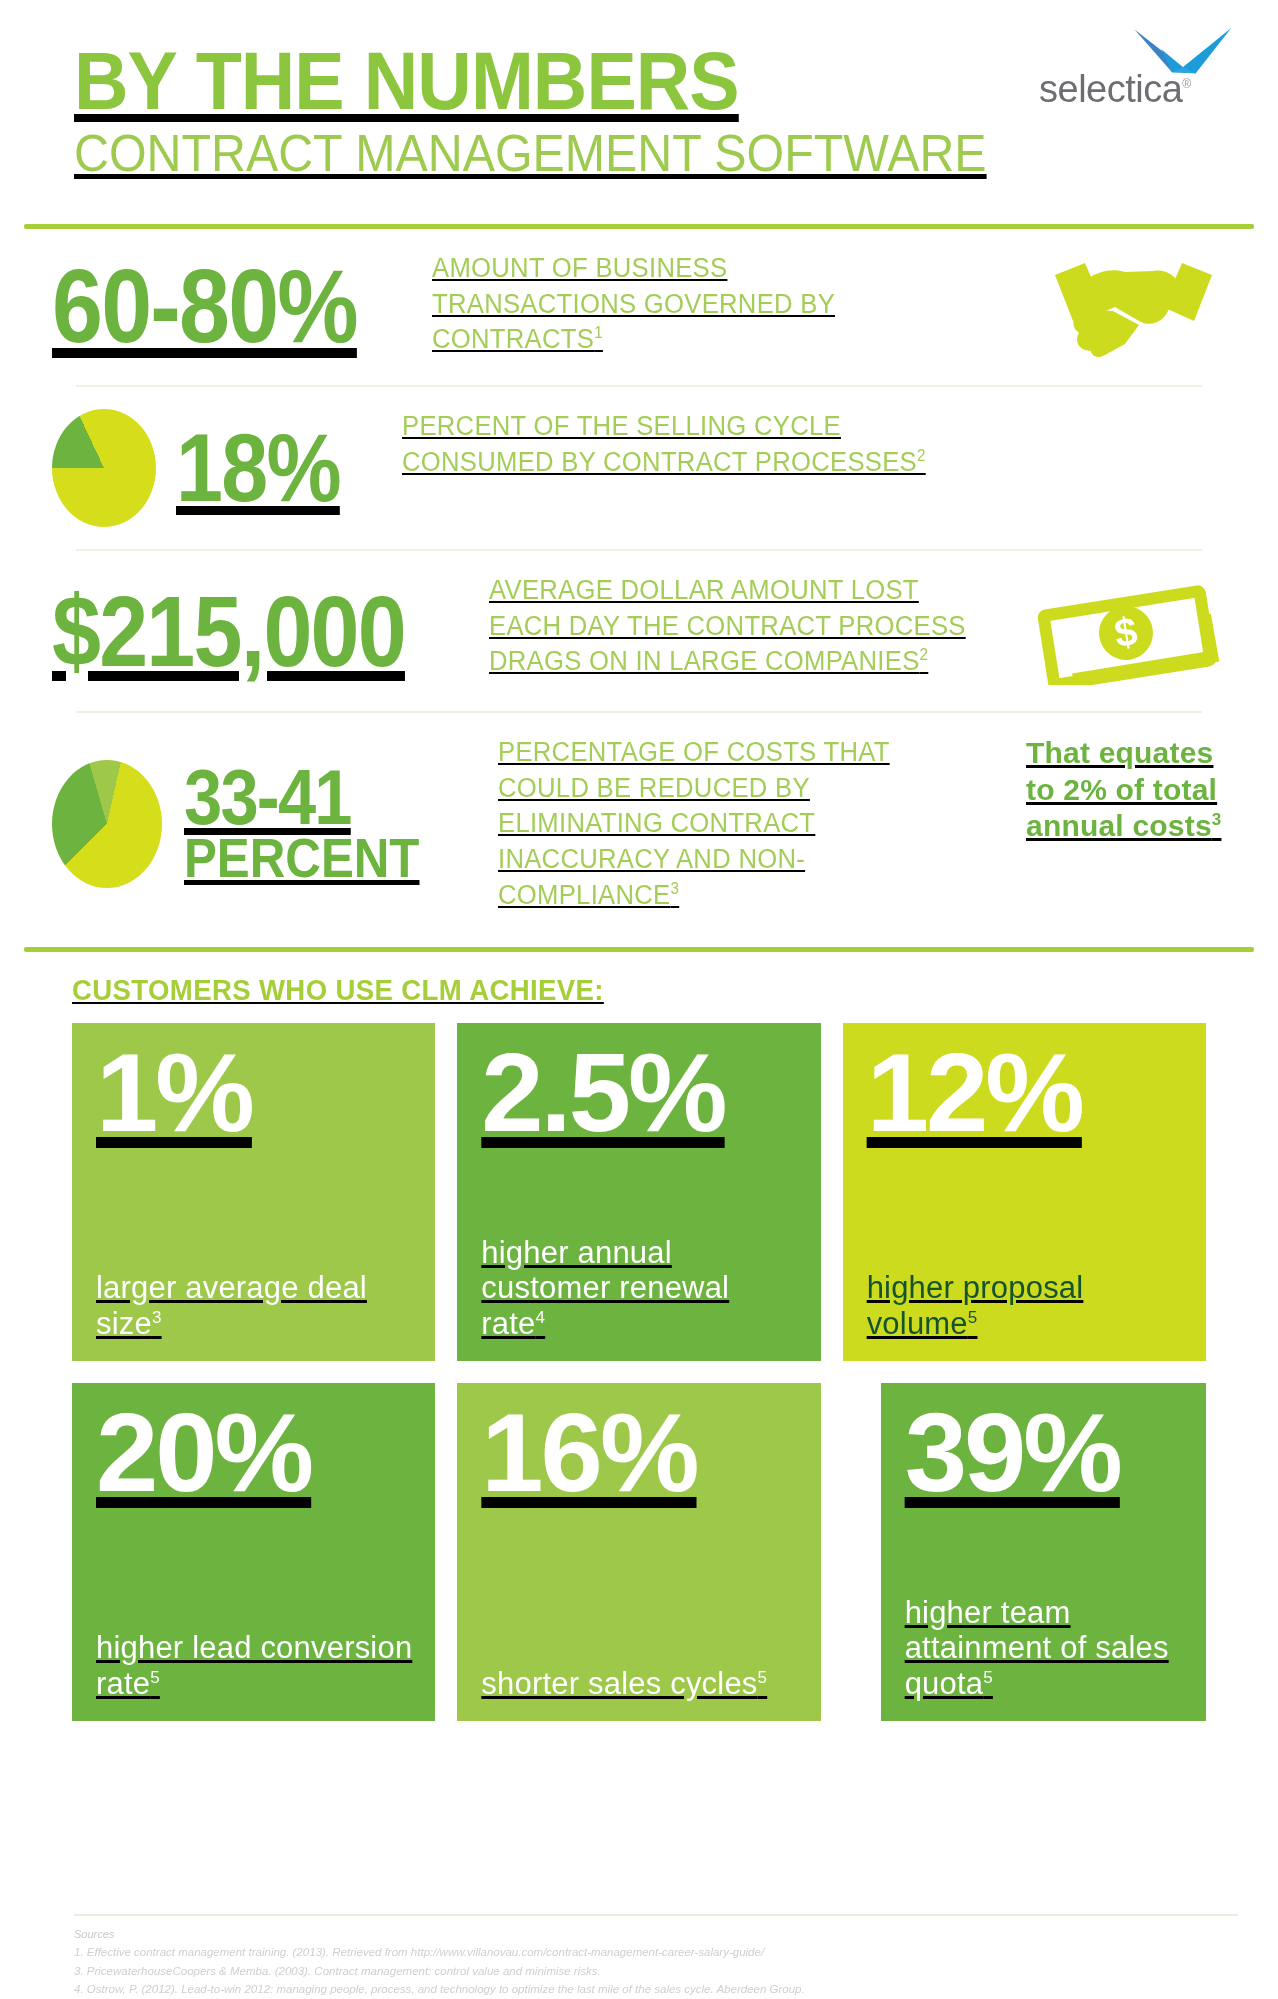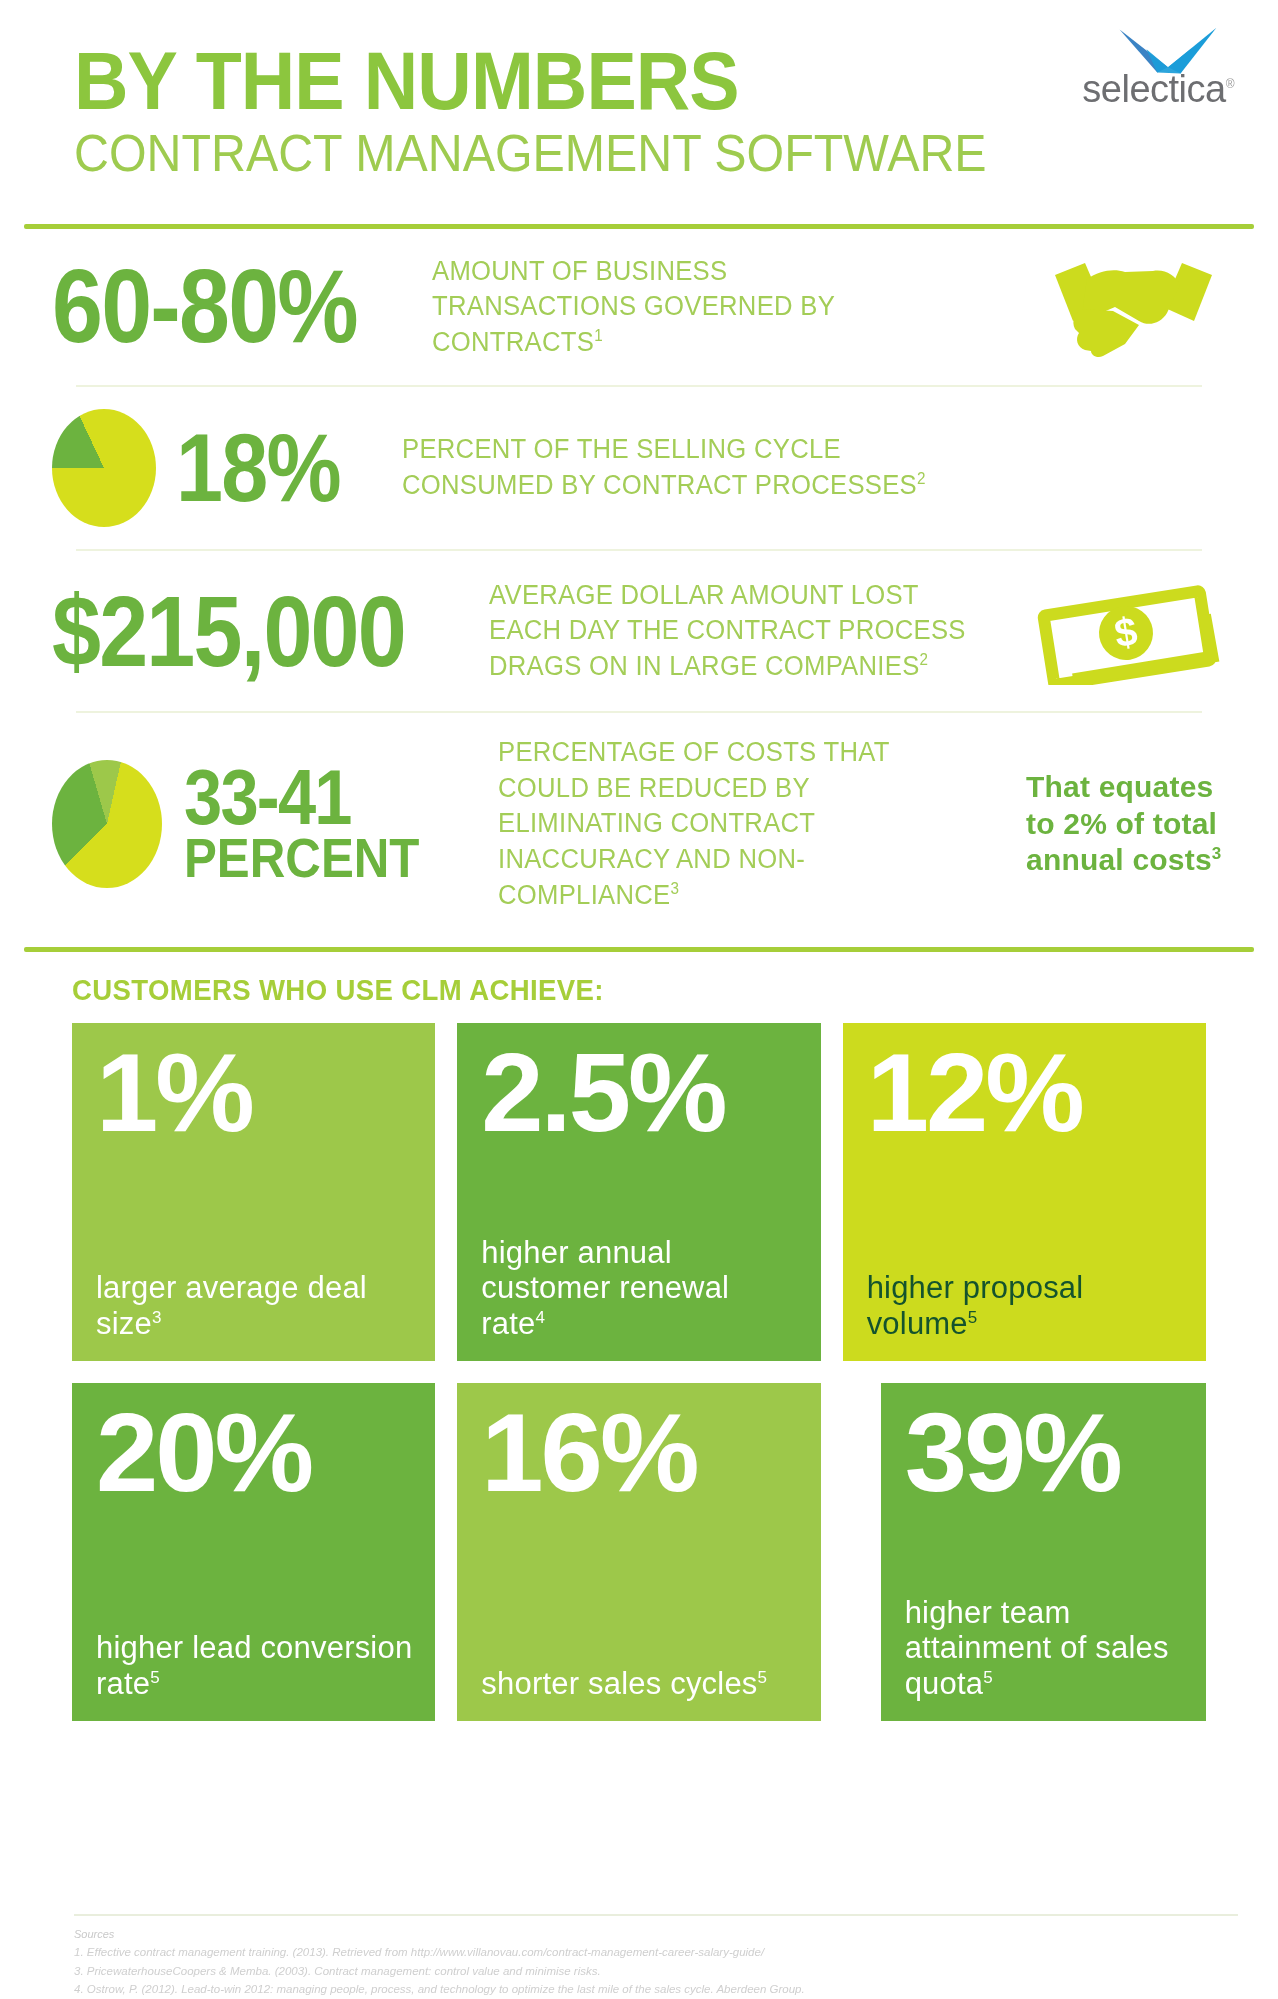--- a/index.html
+++ b/index.html
@@ -1,49 +1,49 @@
 <!DOCTYPE html>
 <html><head>
 <meta charset="utf-8">
 <style>
   html,body{margin:0;padding:0;}
   body{
     width:1278px;height:1999px;background:#ffffff;
     font-family:"Liberation Sans",sans-serif;
     overflow:hidden;position:relative;
   }
-  .page{position:relative;width:1278px;height:1999px;box-sizing:border-box;}
+  .page{position:relative;width:1278px;height:1999px;box-sizing:border-box;text-decoration:underline;}
 
   
   .header{position:relative;padding:42px 40px 0 74px;height:210px;box-sizing:border-box;}
   .title-main{
     font-family:"Liberation Sans Narrow","Liberation Sans",sans-serif;
     font-weight:bold;font-size:82px;line-height:0.95;letter-spacing:-1px;
     color:#8cc63e;margin:0;transform:scaleX(0.92);transform-origin:left center;
   }
   .title-sub{
     font-family:"Liberation Sans Narrow","Liberation Sans",sans-serif;
     font-weight:normal;font-size:52px;line-height:1.05;letter-spacing:0px;
     color:#9ecb4f;margin:6px 0 0 0;transform:scaleX(0.93);transform-origin:left center;
   }
-  .logo{position:absolute;right:44px;top:26px;width:210px;text-align:right;}
+  .logo{position:absolute;right:29px;top:26px;width:210px;}
   .logo-mark{position:relative;height:48px;width:100%;}
   .logo-word{
     font-family:"Liberation Sans",sans-serif;font-size:38px;color:#6d6e71;
     letter-spacing:-0.5px;line-height:1;margin-top:-4px;
   }
   .logo-word sup{font-size:12px;vertical-align:super;color:#9b9b9b;}
 
   
   .rule-thick{height:5px;background:#a6ce39;margin:14px 24px 0 24px;border-radius:2px;}
   .rule-thin{height:2px;background:#eef3de;margin:0 52px;}
 
   
   .stats{padding:0 24px;}
-  .stat-row{display:flex;align-items:center;min-height:130px;padding:22px 28px;box-sizing:border-box;position:relative;}
+  .stat-row{display:flex;min-height:130px;padding:22px 28px;box-sizing:border-box;position:relative;}
   .stat-figure{display:flex;align-items:center;flex:0 0 auto;}
   .big-num{
     font-family:"Liberation Sans Narrow","Liberation Sans",sans-serif;
     font-weight:bold;color:#6cb33f;line-height:0.86;letter-spacing:-2px;
     transform:scaleX(0.88);transform-origin:left center;white-space:nowrap;
   }
   .big-num.sz1{font-size:104px;}
   .big-num.sz2{font-size:96px;}
   .big-num.sz3{font-size:100px;}
   .big-num.sz4{font-size:78px;}

